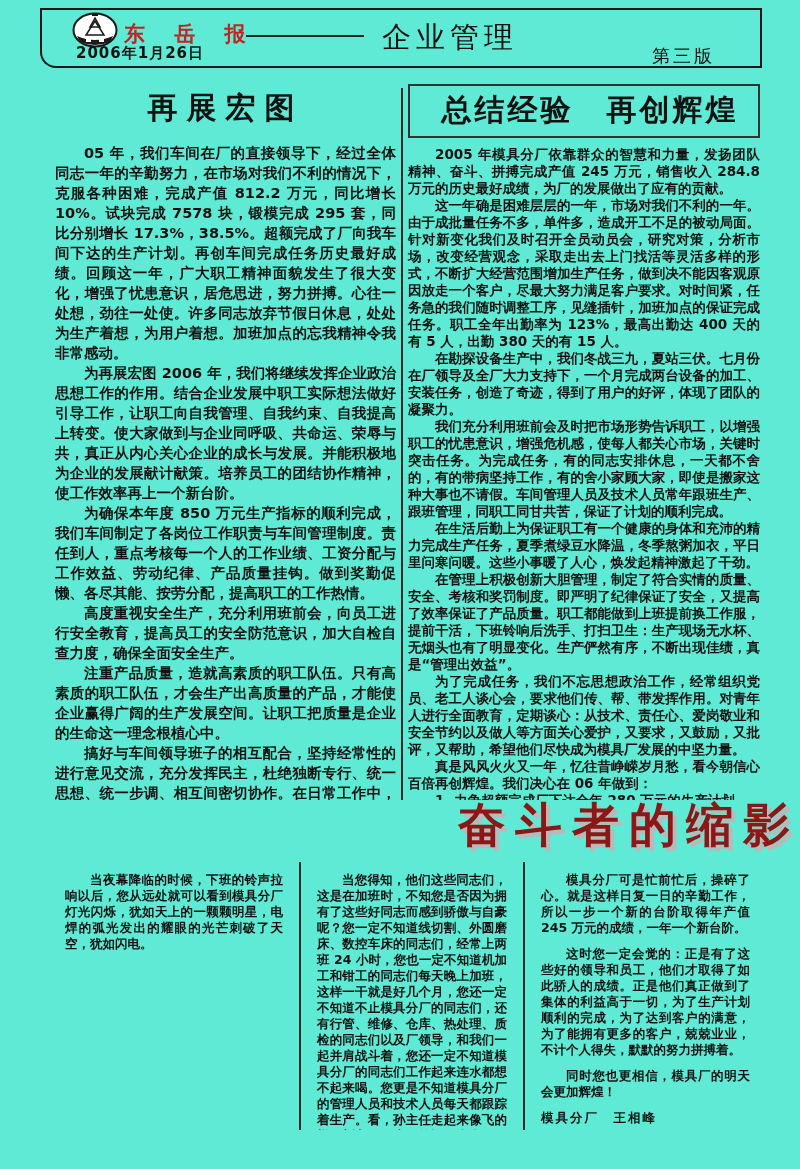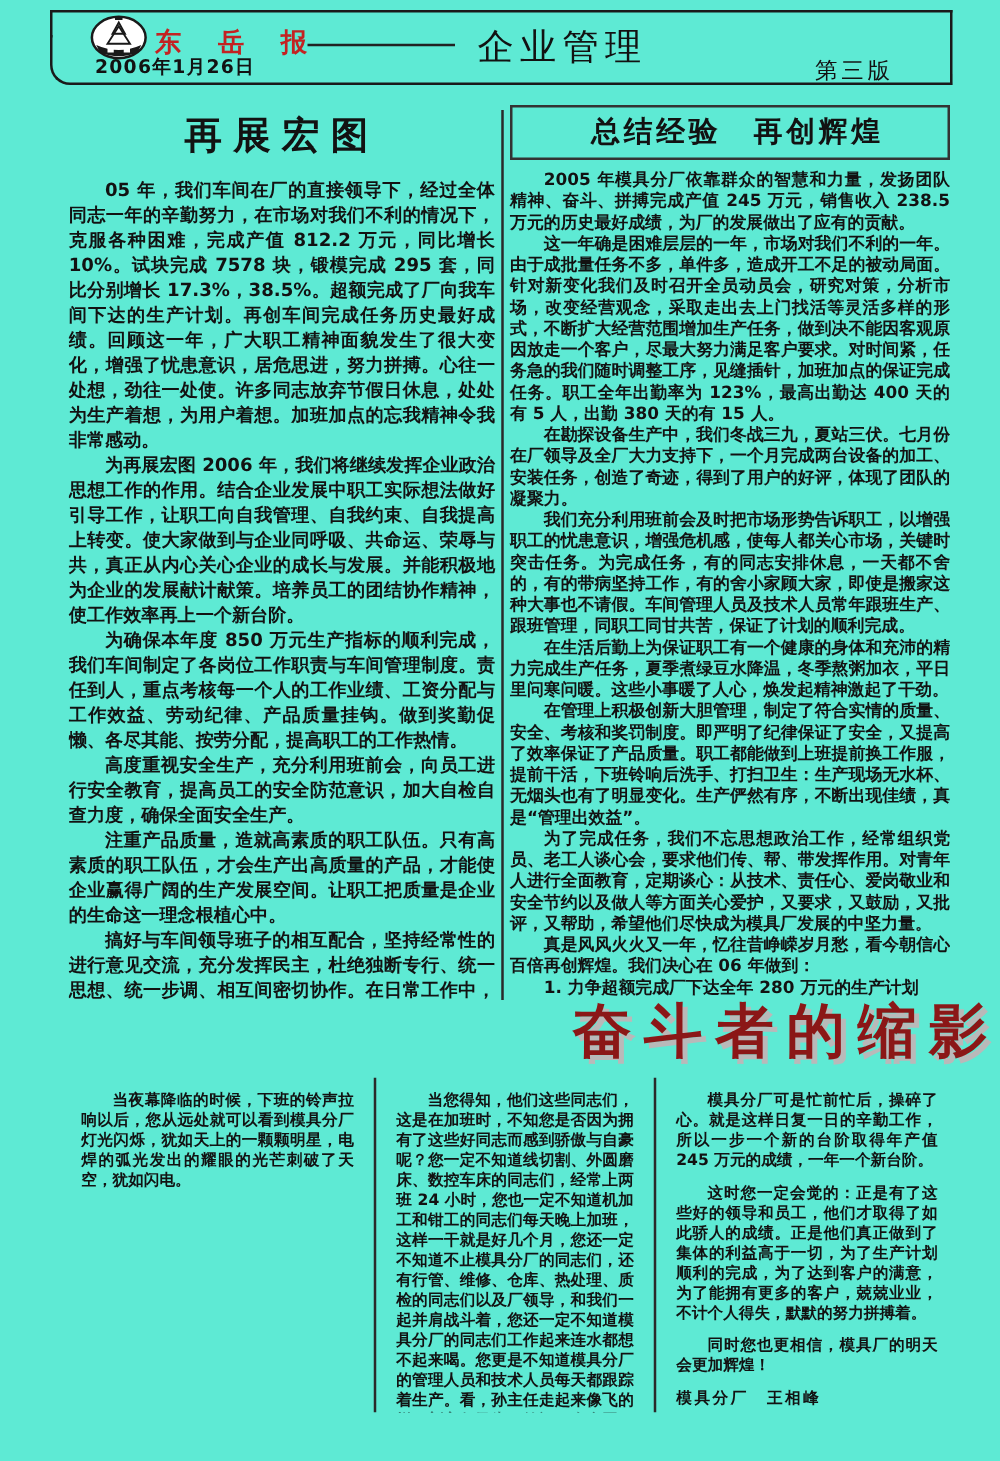--- a/index.html
+++ b/index.html
@@ -24,21 +24,21 @@
 
   
   .articles { position:absolute; left:55px; top:84px; width:705px; height:716px;
               display:flex; overflow:hidden; }
   .col-left  { width:341px; flex:none; }
   .v-divider { width:2px; background:#2a2a2a; margin:4px 5px 0 5px; flex:none; }
   .col-right { flex:1; min-width:0; }
 
   .a1-title { text-align:center; font-size:30px; font-weight:bold; letter-spacing:9px;
               margin:4px 0 14px 0; }
-  .a2-titlebox { border:2px solid #333; text-align:center; font-size:23px; font-weight:bold;
+  .a2-titlebox { border:2px solid #333; text-align:center; font-size:30px; font-weight:bold;
                  letter-spacing:3px; padding:4px 0 5px 12px; margin:0 0 8px 0; }
 
   .col-left p  { font-size:14.5px; line-height:20px; font-weight:600; text-align:justify;
                  text-indent:2em; margin:0; }
   .col-right p { font-size:13.5px; line-height:17px; font-weight:600; text-align:justify;
                  text-indent:2em; margin:0; }
 
   
   .feature-title { position:absolute; left:0; top:794px; width:100%; text-align:right;
                    font-size:47px; font-weight:bold; color:#8b1717; letter-spacing:10px;
@@ -90,21 +90,21 @@
       <p>高度重视安全生产，充分利用班前会，向员工进行安全教育，提高员工的安全防范意识，加大自检自查力度，确保全面安全生产。</p>
       <p>注重产品质量，造就高素质的职工队伍。只有高素质的职工队伍，才会生产出高质量的产品，才能使企业赢得广阔的生产发展空间。让职工把质量是企业的生命这一理念根植心中。</p>
       <p>搞好与车间领导班子的相互配合，坚持经常性的进行意见交流，充分发挥民主，杜绝独断专行、统一思想、统一步调、相互间密切协作。在日常工作中，抓好对设备的使用与维护，做到现场整洁明亮，让职工能在舒适的环境下高效的工作，确保 06 年的各项生产指标按时完成。</p>
 
     </div>
 
     <div class="v-divider"></div>
 
     <div class="col-right">
       <div class="a2-titlebox">总结经验　再创辉煌</div>
-      <p>2005 年模具分厂依靠群众的智慧和力量，发扬团队精神、奋斗、拼搏完成产值 245 万元，销售收入 238.5 万元的历史最好成绩，为厂的发展做出了应有的贡献。</p>
+      <p>2005 年模具分厂依靠群众的智慧和力量，发扬团队精神、奋斗、拼搏完成产值 245 万元，销售收入 284.8 万元的历史最好成绩，为厂的发展做出了应有的贡献。</p>
       <p>这一年确是困难层层的一年，市场对我们不利的一年。由于成批量任务不多，单件多，造成开工不足的被动局面。针对新变化我们及时召开全员动员会，研究对策，分析市场，改变经营观念，采取走出去上门找活等灵活多样的形式，不断扩大经营范围增加生产任务，做到决不能因客观原因放走一个客户，尽最大努力满足客户要求。对时间紧，任务急的我们随时调整工序，见缝插针，加班加点的保证完成任务。职工全年出勤率为 123%，最高出勤达 400 天的有 5 人，出勤 380 天的有 15 人。</p>
       <p>在勘探设备生产中，我们冬战三九，夏站三伏。七月份在厂领导及全厂大力支持下，一个月完成两台设备的加工、安装任务，创造了奇迹，得到了用户的好评，体现了团队的凝聚力。</p>
       <p>我们充分利用班前会及时把市场形势告诉职工，以增强职工的忧患意识，增强危机感，使每人都关心市场，关键时突击任务。为完成任务，有的同志安排休息，一天都不舍的，有的带病坚持工作，有的舍小家顾大家，即使是搬家这种大事也不请假。车间管理人员及技术人员常年跟班生产、跟班管理，同职工同甘共苦，保证了计划的顺利完成。</p>
       <p>在生活后勤上为保证职工有一个健康的身体和充沛的精力完成生产任务，夏季煮绿豆水降温，冬季熬粥加衣，平日里问寒问暖。这些小事暖了人心，焕发起精神激起了干劲。</p>
       <p>在管理上积极创新大胆管理，制定了符合实情的质量、安全、考核和奖罚制度。即严明了纪律保证了安全，又提高了效率保证了产品质量。职工都能做到上班提前换工作服，提前干活，下班铃响后洗手、打扫卫生：生产现场无水杯、无烟头也有了明显变化。生产俨然有序，不断出现佳绩，真是“管理出效益”。</p>
       <p>为了完成任务，我们不忘思想政治工作，经常组织党员、老工人谈心会，要求他们传、帮、带发挥作用。对青年人进行全面教育，定期谈心：从技术、责任心、爱岗敬业和安全节约以及做人等方面关心爱护，又要求，又鼓励，又批评，又帮助，希望他们尽快成为模具厂发展的中坚力量。</p>
       <p>真是风风火火又一年，忆往昔峥嵘岁月愁，看今朝信心百倍再创辉煌。我们决心在 06 年做到：</p>
       <p>1. 力争超额完成厂下达全年 280 万元的生产计划</p>
 
     </div>

